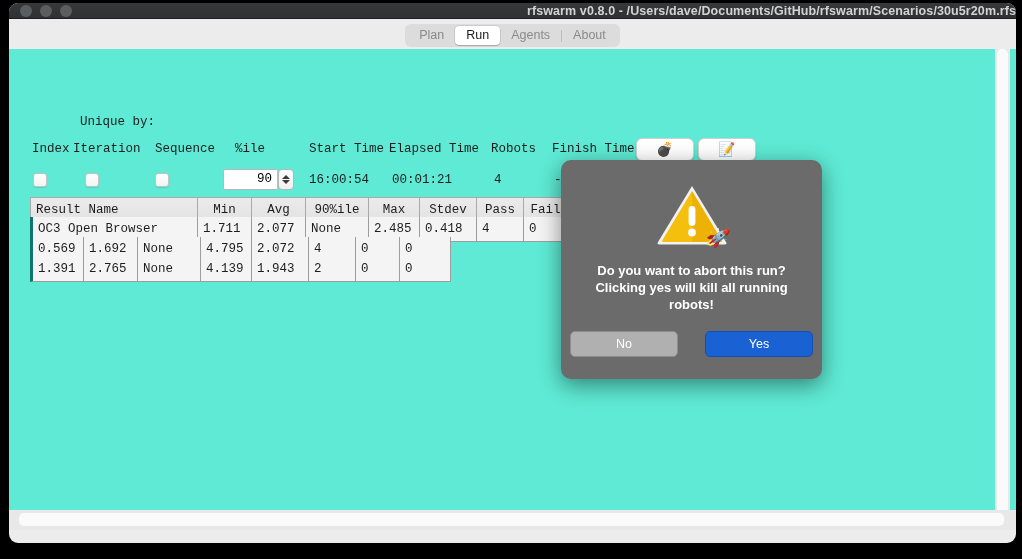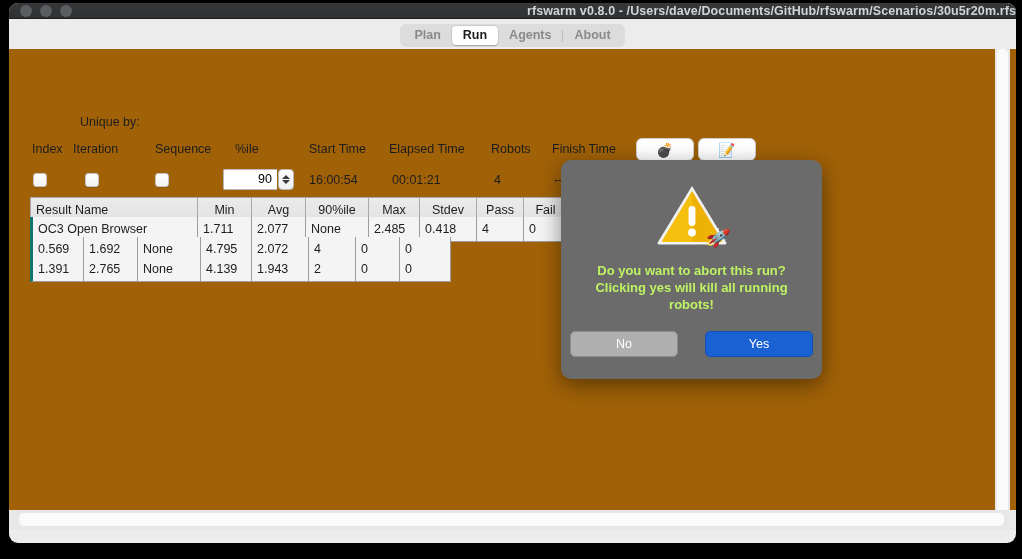--- a/index.html
+++ b/index.html
@@ -48,21 +48,20 @@
     background: #ececec;
     display: flex; align-items: center; justify-content: center;
     padding-top: 3px;
   }
   #segmented {
     display: flex; align-items: center;
     background: #dcdcdc;
     border-radius: 6px;
     height: 23px;
     padding: 2px 3px;
-    font-weight: bold;
   }
   .seg {
     font-size: 12.5px;
     color: #8a8a8a;
     padding: 0 11px;
     height: 19px;
     line-height: 19px;
     border-radius: 4px;
     white-space: nowrap;
   }
@@ -70,21 +69,22 @@
     background: #ffffff;
     color: #1d1d1d;
     box-shadow: 0 0 0 .5px rgba(0,0,0,.15), 0 1px 1px rgba(0,0,0,.18);
   }
   .seg-div { width: 1px; height: 12px; background: #bdbdbd; }
 
   
   #content {
     position: relative;
     height: 481px;
-    background: #a16207;
+    background: #5eead4;
+    font-family: Liberation Mono, monospace;
   }
 
   
   #uniqueby {
     position: absolute; left: 71px; top: 66px;
     font-size: 12.5px; color: #1d1d1d;
   }
 
   
   .hdr-label {
@@ -227,21 +227,21 @@
   #dlg-icon svg { display: block; }
   #rocket-badge {
     position: absolute; right: -2px; bottom: -2px;
     font-size: 19px; line-height: 1;
     transform: rotate(10deg);
   }
   #dlg-msg {
     margin-top: 16px;
     width: 232px;
     text-align: center;
-    color: #bef264;
+    color: #ffffff;
     font-size: 13px;
     font-weight: bold;
     line-height: 17px;
   }
   #dlg-buttons {
     margin-top: 18px;
     display: flex; gap: 27px;
   }
   .dlgbtn {
     width: 108px; height: 26px;

